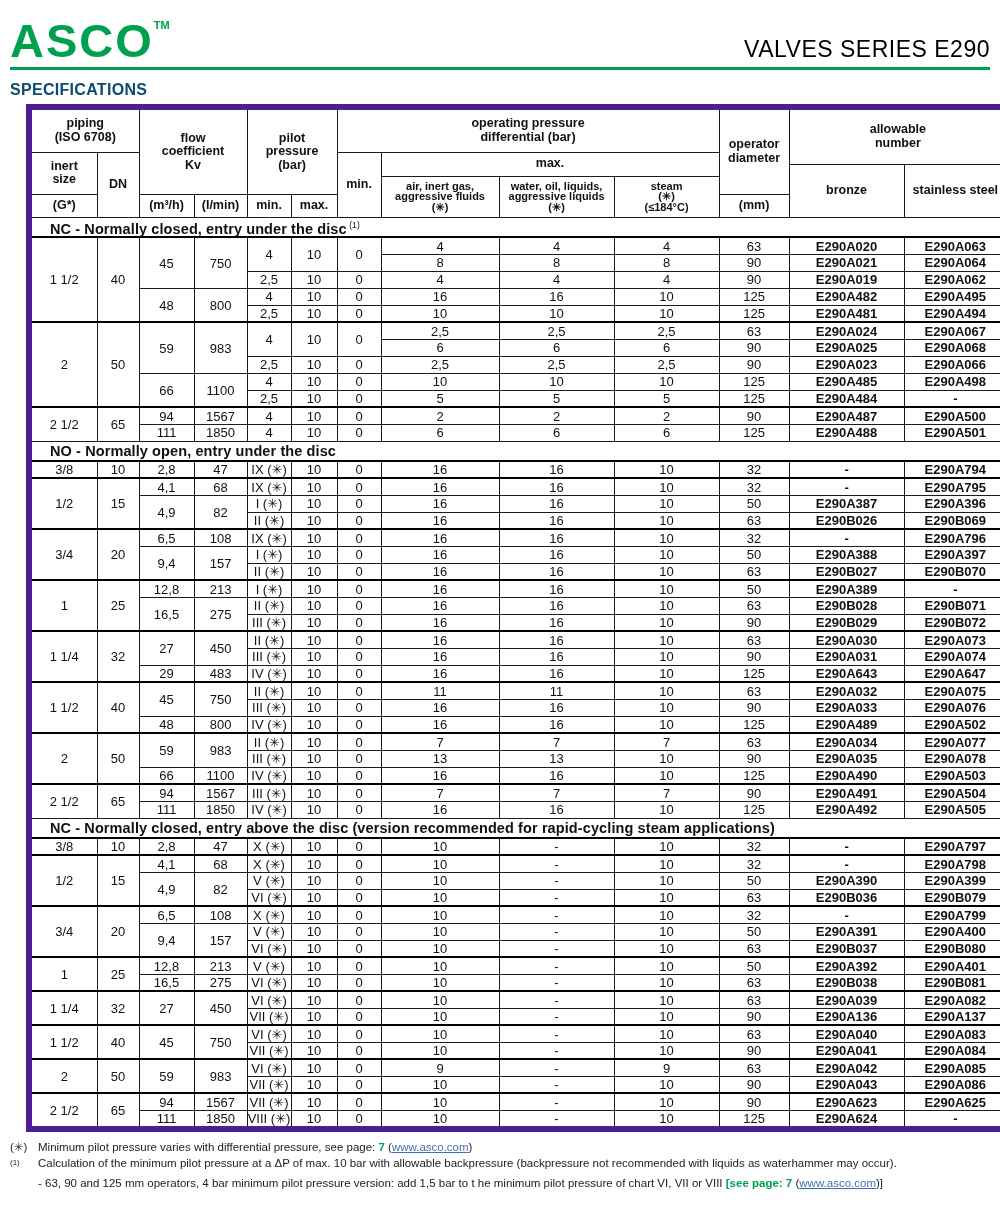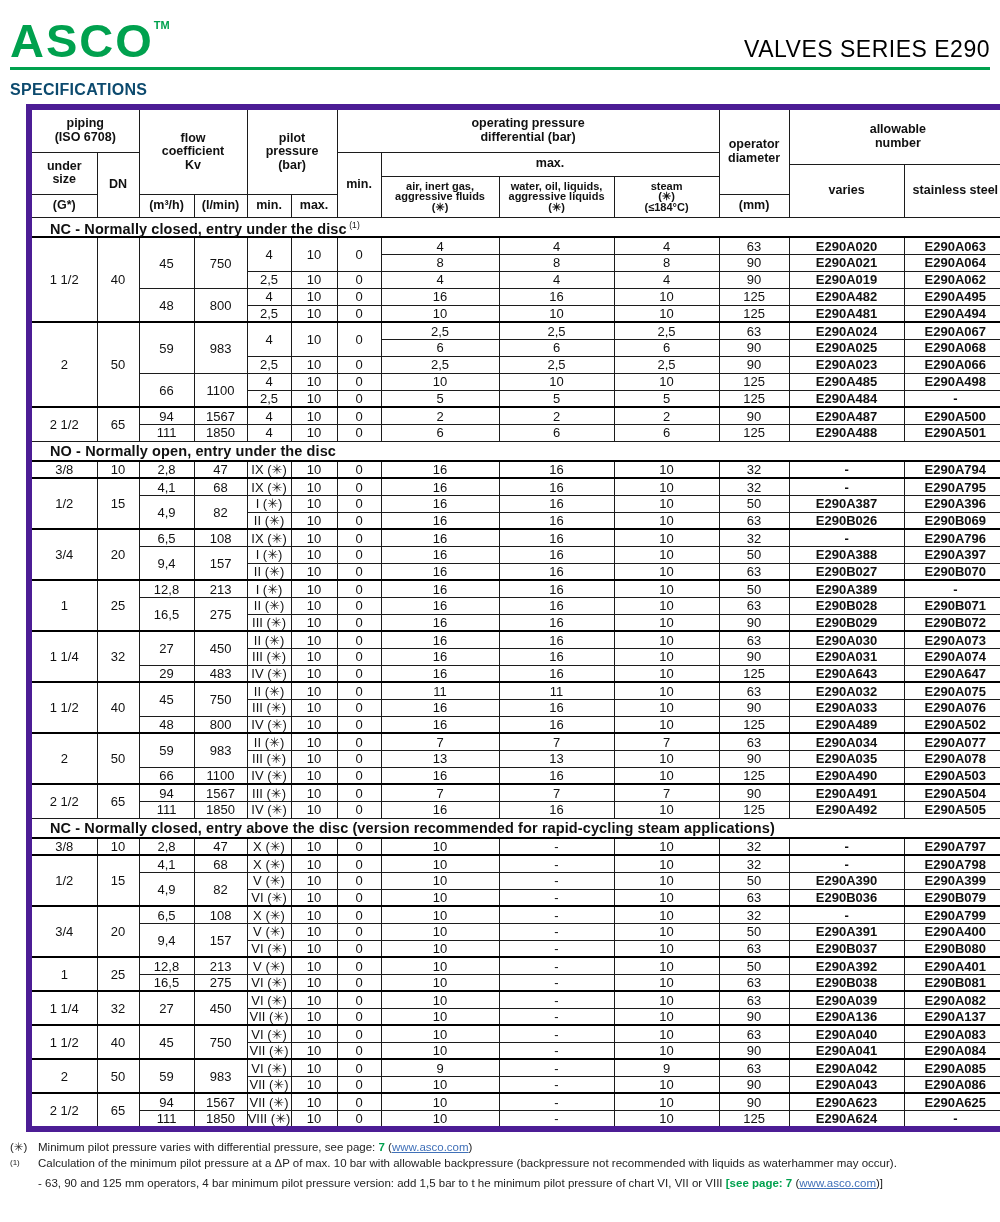--- a/index.html
+++ b/index.html
@@ -87,29 +87,29 @@
           <div class="hl">operator</div>
           <div class="hl">diameter</div>
         </th>
         <th colspan="2" rowspan="2">
           <div class="hl">allowable</div>
           <div class="hl">number</div>
         </th>
       </tr>
       <tr class="h2">
         <th rowspan="3">
-          <div class="hl">under</div>
+          <div class="hl">inert</div>
           <div class="hl">size</div>
         </th>
         <th rowspan="4" class="hl">DN</th>
         <th rowspan="4" class="hl">min.</th>
         <th colspan="3" rowspan="2" class="hl">max.</th>
       </tr>
       <tr class="h3">
-        <th rowspan="3" class="hl">varies</th>
+        <th rowspan="3" class="hl">bronze</th>
         <th rowspan="3" class="hl">stainless steel</th>
       </tr>
       <tr class="h4">
         <th rowspan="2">
           <div class="hs">air, inert gas,</div>
           <div class="hs">aggressive fluids</div>
           <div class="hs">(✳)</div>
         </th>
         <th rowspan="2">
           <div class="hs">water, oil, liquids,</div>

